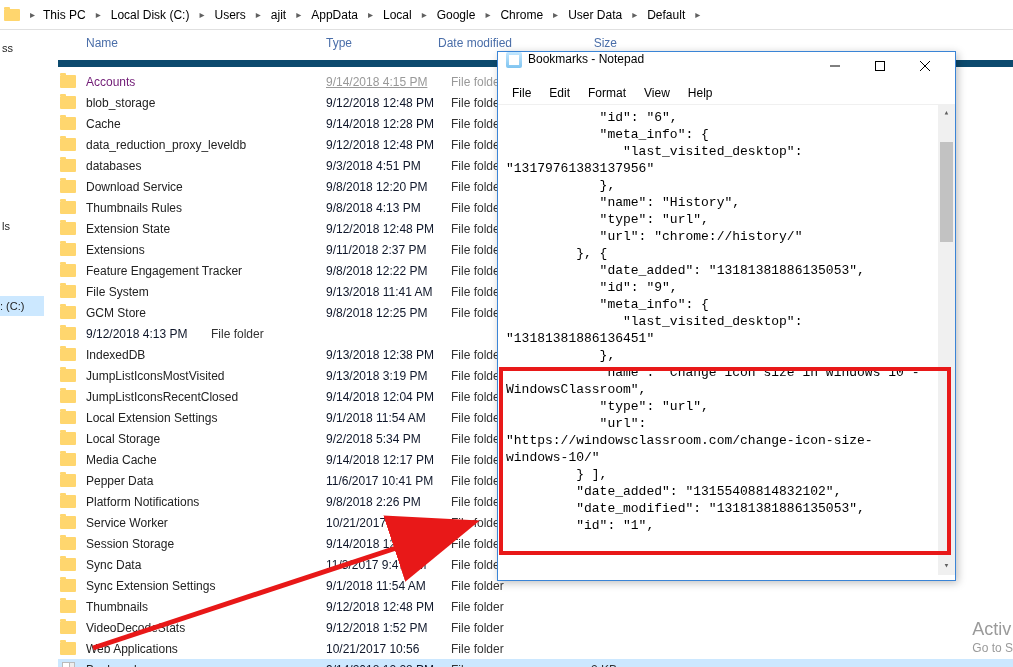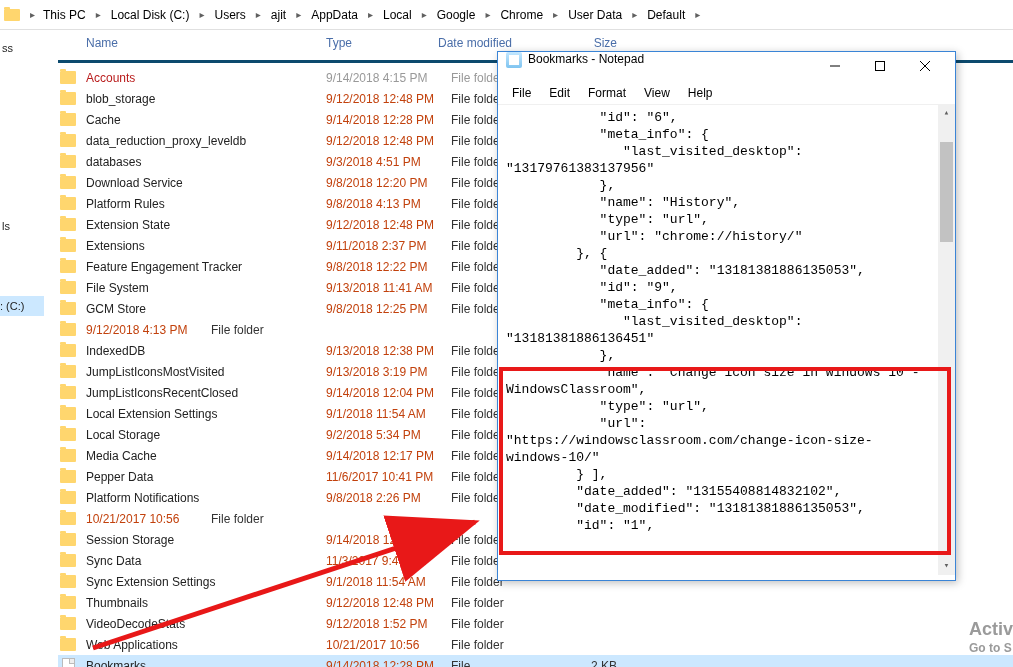--- a/index.html
+++ b/index.html
@@ -13,33 +13,33 @@
     .crumb { padding: 3px 6px; cursor: pointer; }
     .chev { color: #606060; padding: 0 2px; font-size: 10px; cursor: pointer; }
     
     
     .leftnav { position: absolute; left: 0; top: 30px; width: 44px; background: #fff; }
     .leftnav-item { padding: 4px 2px; font-size: 11px; color: #222; white-space: nowrap; }
     .leftnav-item.sel { background: #cce8ff; }
     
     
     .main { position: absolute; left: 58px; top: 30px; right: 0; bottom: 0; background: #fff; }
-    .headers { display: flex; border-bottom: 3px solid #0c4a6e; padding-bottom: 4px; margin-bottom: 4px; }
+    .headers { display: flex; border-bottom: 7px solid #0c4a6e; padding-bottom: 4px; margin-bottom: 4px; }
     .headers .col { padding: 6px 8px; font-size: 12px; color: #4a6ea9; cursor: pointer; }
     .col-name { width: 260px; }
     .col-date { width: 125px; }
     .col-type { width: 112px; }
     .col-size { width: 70px; text-align: right; }
     .rows { }
     .row { display: flex; align-items: center; height: 21px; }
     .row.sel { background: #cce8ff; }
     .row .icon-cell { width: 20px; display: flex; align-items: center; justify-content: center; }
     .cell { padding: 0 8px; font-size: 12px; color: #222; white-space: nowrap; overflow: hidden; text-overflow: ellipsis; }
     .cell-name { width: 240px; }
-    .cell-date { width: 125px; color: #c2410c; }
+    .cell-date { width: 125px; color: #0f172a; }
     .cell-type { width: 112px; color: #333; }
     .cell-size { width: 70px; text-align: right; color: #333; }
     .fico { width: 16px; height: 13px; background: #FFD66E; border-radius: 1px; position: relative; }
     .fico::before { content: ''; position: absolute; top: -2px; left: 0; width: 6px; height: 2px; background: #FFD66E; border-radius: 1px 1px 0 0; }
     .file-ico { width: 13px; height: 16px; background: #fff; border: 1px solid #bbb; position: relative; }
     .file-ico::after { content: ''; position: absolute; top: 0; right: 0; width: 4px; height: 4px; background: #eee; border-left: 1px solid #bbb; border-bottom: 1px solid #bbb; }
     
     
     .notepad { position: absolute; left: 497px; top: 51px; width: 459px; height: 530px; border: 1px solid #3a84d6; background: #fff; box-shadow: 2px 2px 8px rgba(0,0,0,0.25); }
     .np-title { display: flex; align-items: flex-start; height: 30px; padding: 0 8px; background: #fff; }
@@ -54,21 +54,21 @@
     .np-scroll { position: absolute; top: 0; right: 0; width: 17px; height: 100%; background: #f0f0f0; display: flex; flex-direction: column; }
     .np-scroll .arr { height: 17px; background: #f0f0f0; display: flex; align-items: center; justify-content: center; color: #606060; font-size: 9px; cursor: pointer; }
     .np-scroll .track { flex: 1; position: relative; }
     .np-scroll .thumb { position: absolute; left: 2px; right: 2px; top: 20px; height: 100px; background: #c2c2c2; }
     
     
     .redbox { position: absolute; border: 4px solid #e81818; pointer-events: none; }
     .arrow-svg { position: absolute; left: 75px; top: 498px; pointer-events: none; }
     
     
-    .watermark { position: absolute; right: 0; bottom: 12px; font-size: 18px; color: #9a9a9a; font-family: 'Segoe UI Light', 'Segoe UI', sans-serif; text-align: left; line-height: 1.2; font-weight: bold; }
+    .watermark { position: absolute; right: 0; bottom: 12px; font-size: 18px; color: #9a9a9a; font-family: 'Segoe UI Light', 'Segoe UI', sans-serif; text-align: left; line-height: 1.2; }
   </style>
 </head>
 <body>
 
 <div class="address-bar">
   <div class="folder-icon-small"></div>
   <span class="chev">▸</span>
   <div class="breadcrumb" id="breadcrumb">
       <span class="crumb">This PC</span>
       <span class="chev">▸</span>
@@ -104,22 +104,22 @@
     <div class="col col-name" style="padding-left:28px">Name</div>
     <div class="col col-type">Type</div>
     <div class="col col-date">Date modified</div>
     <div class="col col-size">Size</div>
   </div>
   <div class="rows" id="rows">
       <div class="row" style="color: rgb(136, 136, 136);">
         <div class="icon-cell">
           <div class="fico"></div>
         </div>
-        <div class="cell cell-name" style="color: #b91c1c;">Accounts</div>
-        <div class="cell cell-date" style="color: rgb(153, 153, 153);">9/14/2018 4:15 PM</div>
+        <div class="cell cell-name" style="color: #701a75;">Accounts</div>
+        <div class="cell cell-date" style="color: rgb(153, 153, 153); text-decoration: underline;">9/14/2018 4:15 PM</div>
         <div class="cell cell-type" style="color: rgb(153, 153, 153);">File folder</div>
         <div class="cell cell-size"></div>
       </div>
       <div class="row">
         <div class="icon-cell">
           <div class="fico"></div>
         </div>
         <div class="cell cell-name">blob_storage</div>
         <div class="cell cell-date">9/12/2018 12:48 PM</div>
         <div class="cell cell-type">File folder</div>
@@ -158,21 +158,21 @@
         </div>
         <div class="cell cell-name">Download Service</div>
         <div class="cell cell-date">9/8/2018 12:20 PM</div>
         <div class="cell cell-type">File folder</div>
         <div class="cell cell-size"></div>
       </div>
       <div class="row">
         <div class="icon-cell">
           <div class="fico"></div>
         </div>
-        <div class="cell cell-name">Platform Rules</div>
+        <div class="cell cell-name">Thumbnails Rules</div>
         <div class="cell cell-date">9/8/2018 4:13 PM</div>
         <div class="cell cell-type">File folder</div>
         <div class="cell cell-size"></div>
       </div>
       <div class="row">
         <div class="icon-cell">
           <div class="fico"></div>
         </div>
         <div class="cell cell-name">Extension State</div>
         <div class="cell cell-date">9/12/2018 12:48 PM</div>
@@ -292,20 +292,21 @@
         </div>
         <div class="cell cell-name">Platform Notifications</div>
         <div class="cell cell-date">9/8/2018 2:26 PM</div>
         <div class="cell cell-type">File folder</div>
         <div class="cell cell-size"></div>
       </div>
       <div class="row">
         <div class="icon-cell">
           <div class="fico"></div>
         </div>
+        <div class="cell cell-name">Service Worker</div>
         <div class="cell cell-date">10/21/2017 10:56</div>
         <div class="cell cell-type">File folder</div>
         <div class="cell cell-size"></div>
       </div>
       <div class="row">
         <div class="icon-cell">
           <div class="fico"></div>
         </div>
         <div class="cell cell-name">Session Storage</div>
         <div class="cell cell-date">9/14/2018 12:28 PM</div>

